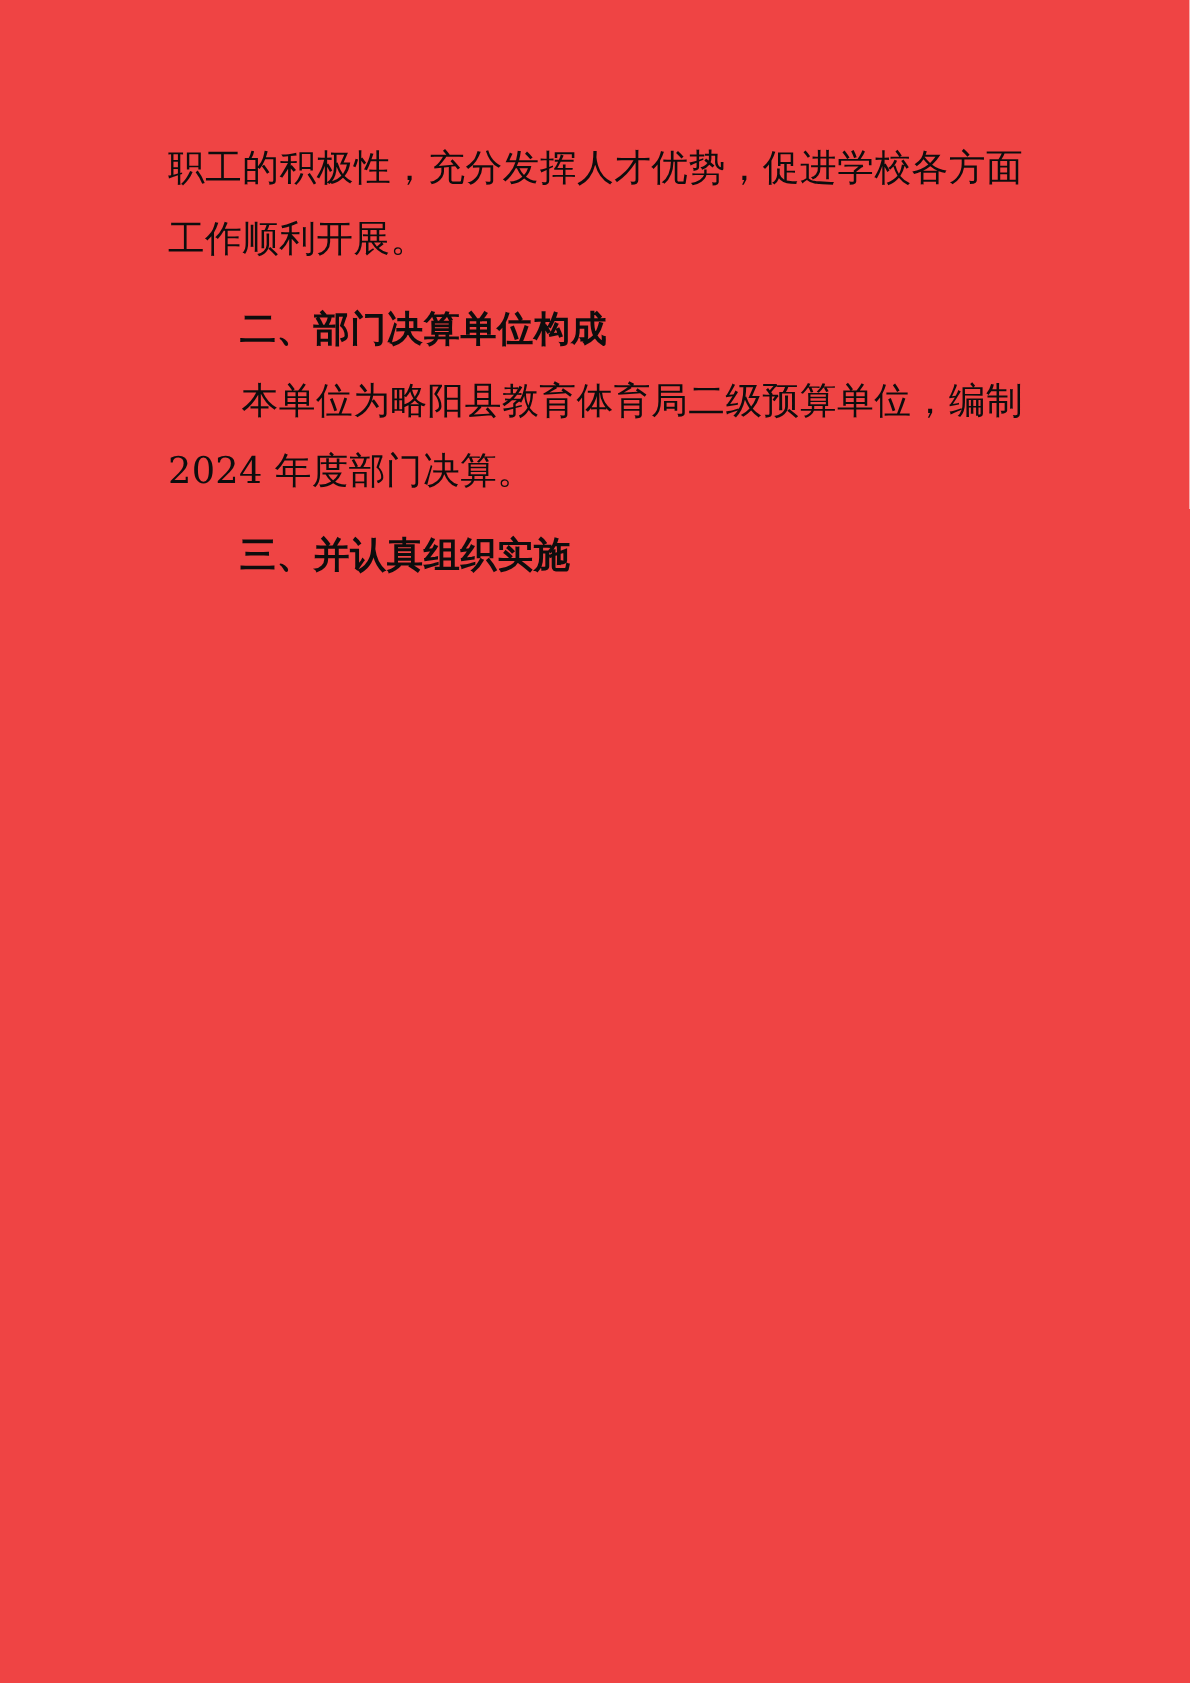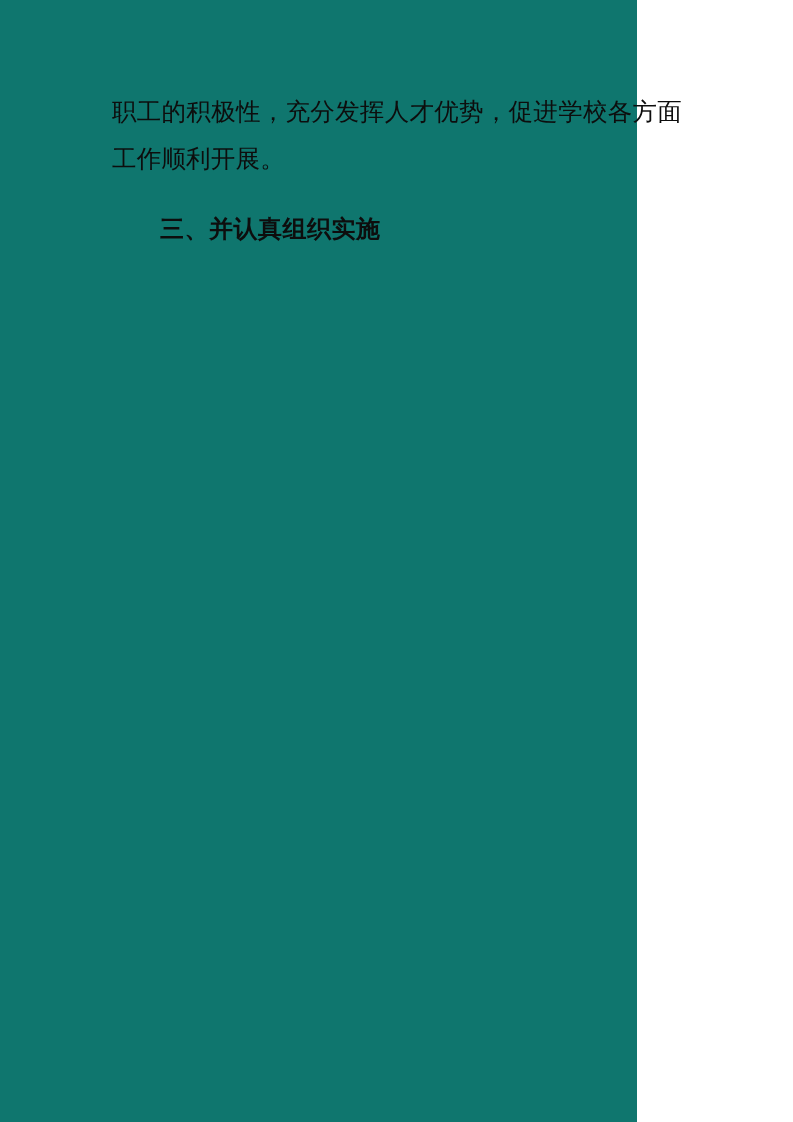--- a/index.html
+++ b/index.html
@@ -12,23 +12,23 @@
     height: 1122px;
     font-family: "DejaVu Serif", "Liberation Serif", serif;
     color: #0d0d0d;
     position: relative;
     overflow: hidden;
   }
   .page {
     position: absolute;
     left: 0;
     top: 0;
-    width: 637px;
+    width: 793px;
     height: 1122px;
-    background: #0f766e;
+    background: #ef4444;
   }
   .content {
     position: absolute;
     left: 112px;
     top: 88px;
     width: 570px;
   }
   .para {
     font-size: 24.5px;
     line-height: 47px;
@@ -59,21 +59,23 @@
 <div class="page">
   <div class="content">
 
     <p class="para">职工的积极性，充分发挥人才优势，促进学校各方面工作顺利开展。</p>
 
     <div class="gap-small"></div>
 
 
     <div class="gap-heading"></div>
 
+    <h2 class="heading">二、部门决算单位构成</h2>
 
+    <p class="para indent">本单位为略阳县教育体育局二级预算单位，编制 2024 年度部门决算。</p>
 
     <div class="gap-heading"></div>
 
     <h2 class="heading">三、并认真组织实施</h2>
 
 
   </div>
 </div>
 
 </body></html>

